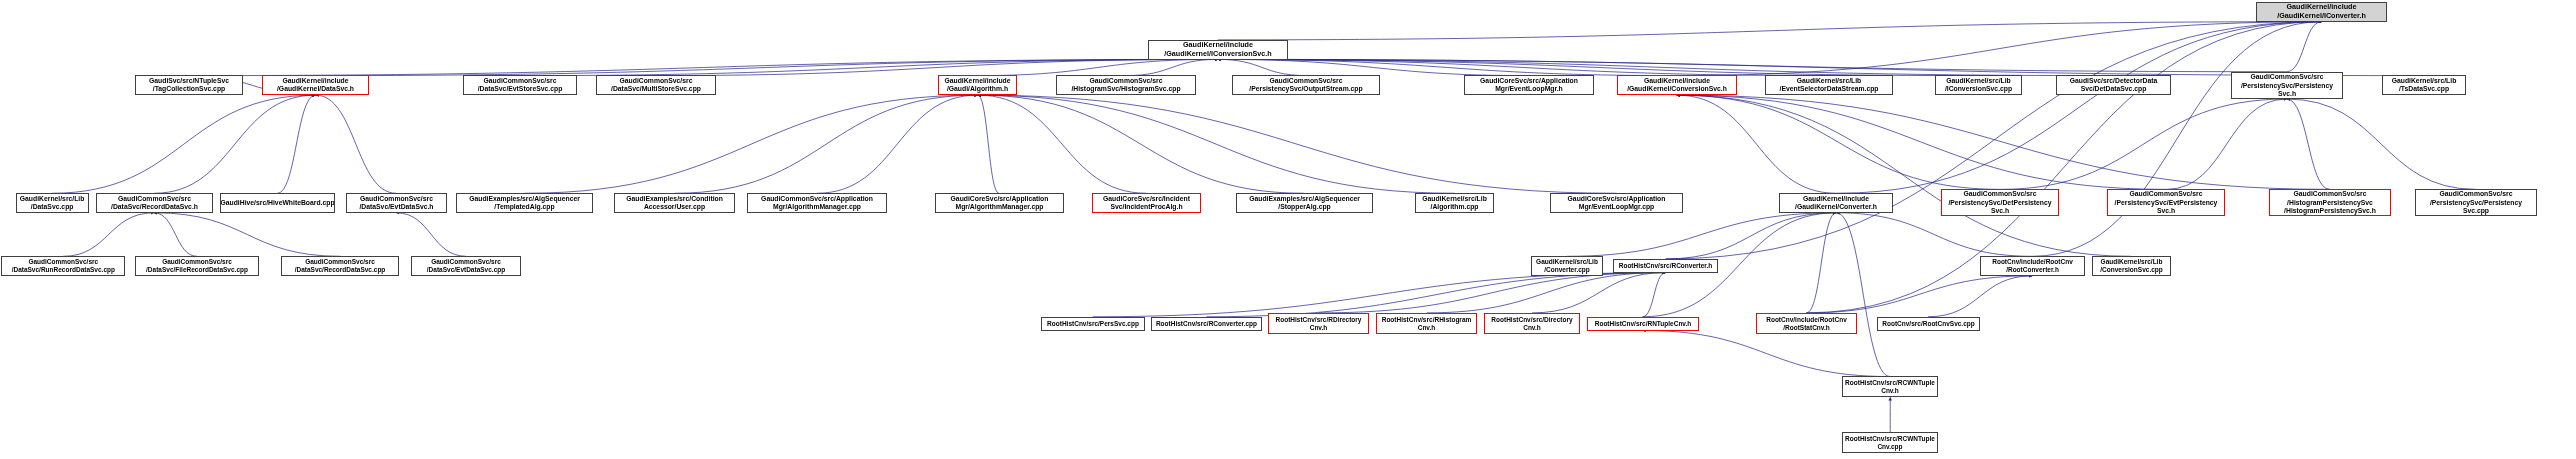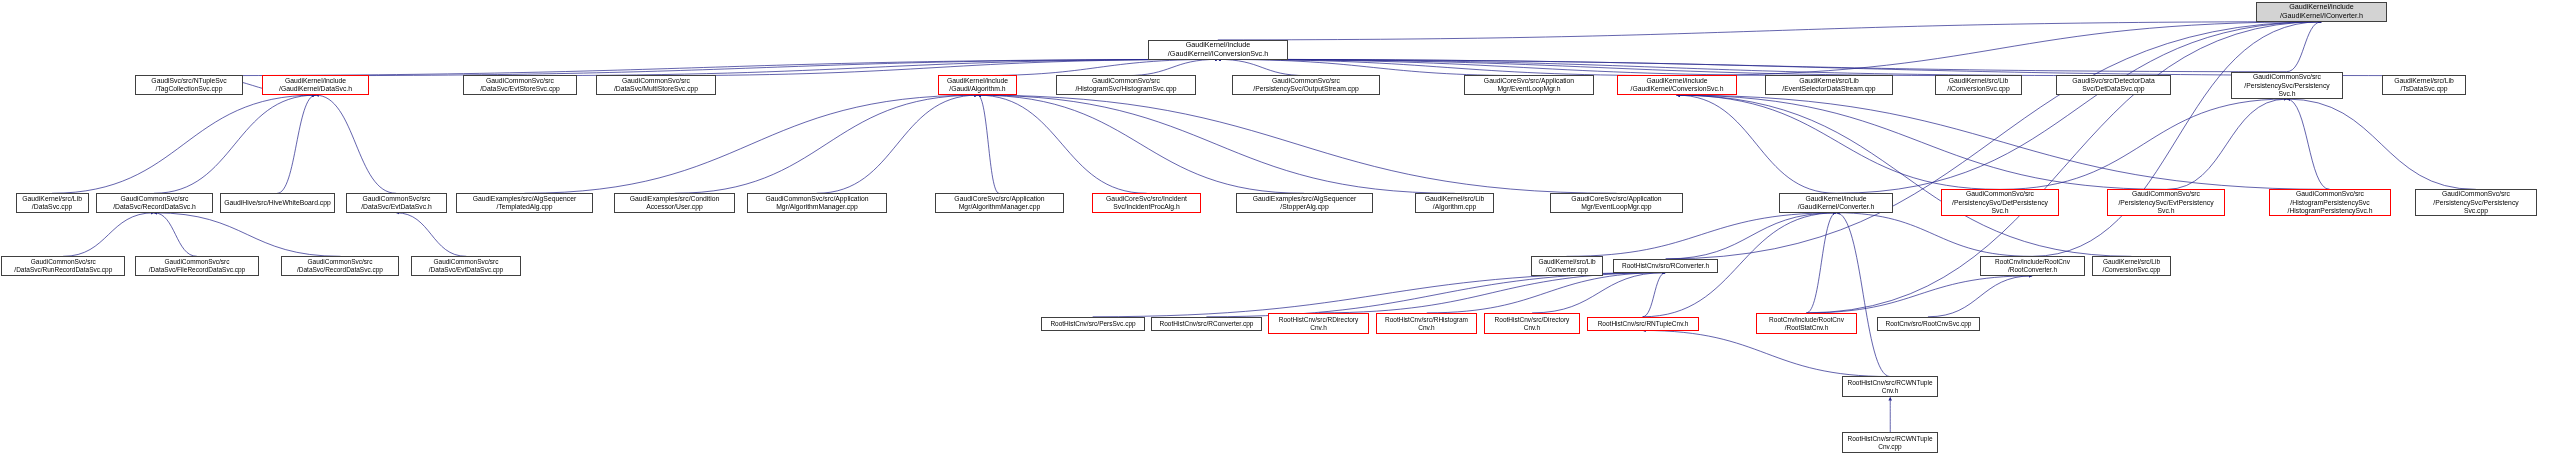--- a/index.html
+++ b/index.html
@@ -31,20 +31,21 @@
     align-items: center;
     justify-content: center;
     text-align: center;
     background: #ffffff;
     border: 0.7px solid #404040;
     color: #000000;
     line-height: 1.18;
     padding: 2px 2px;
     white-space: pre-line;
     overflow: hidden;
+    font-weight: bold;
   }
   .node.red {
     border-color: #ff0000;
   }
   .node.root {
     background: #d3d3d3;
     border-color: #404040;
   }
 </style>
 </head>

